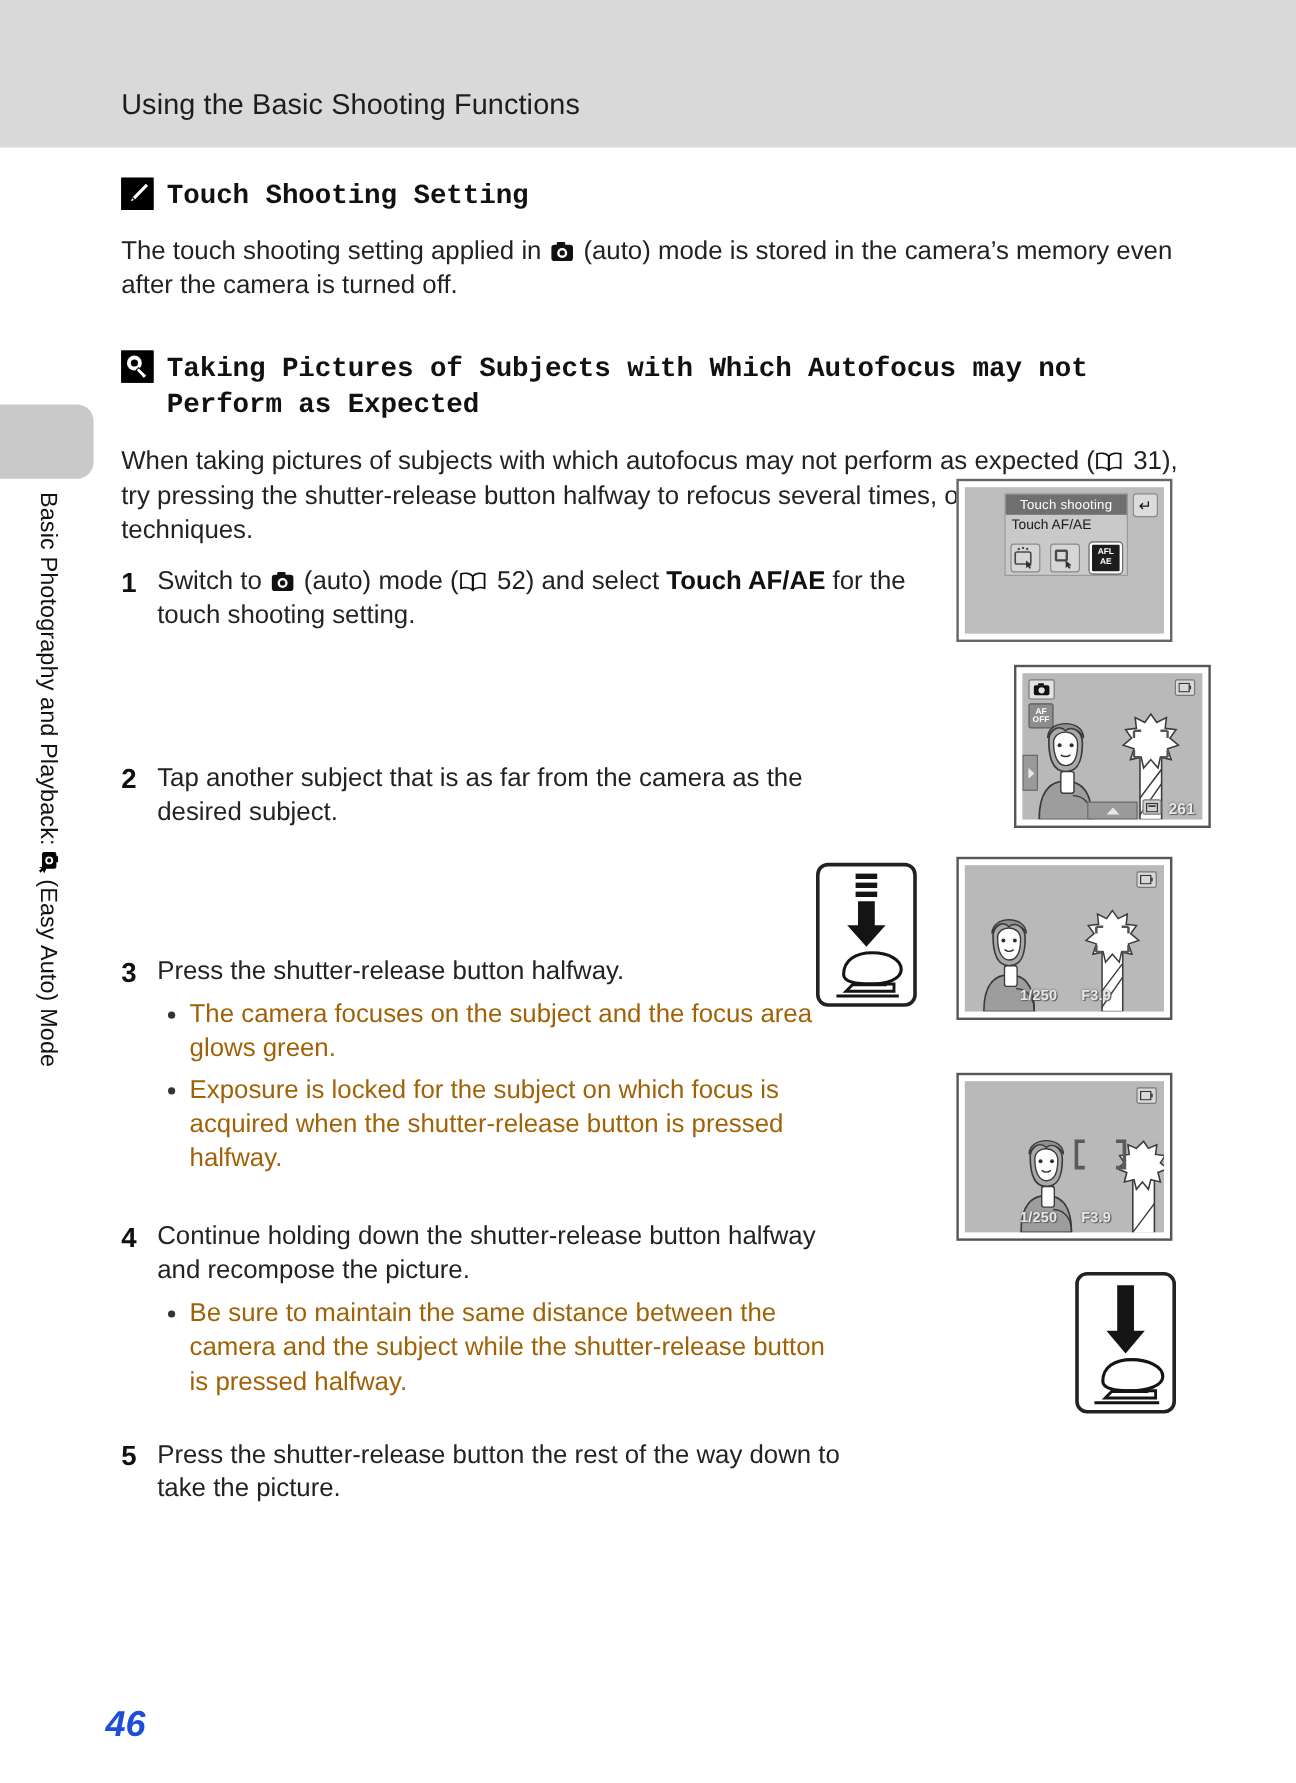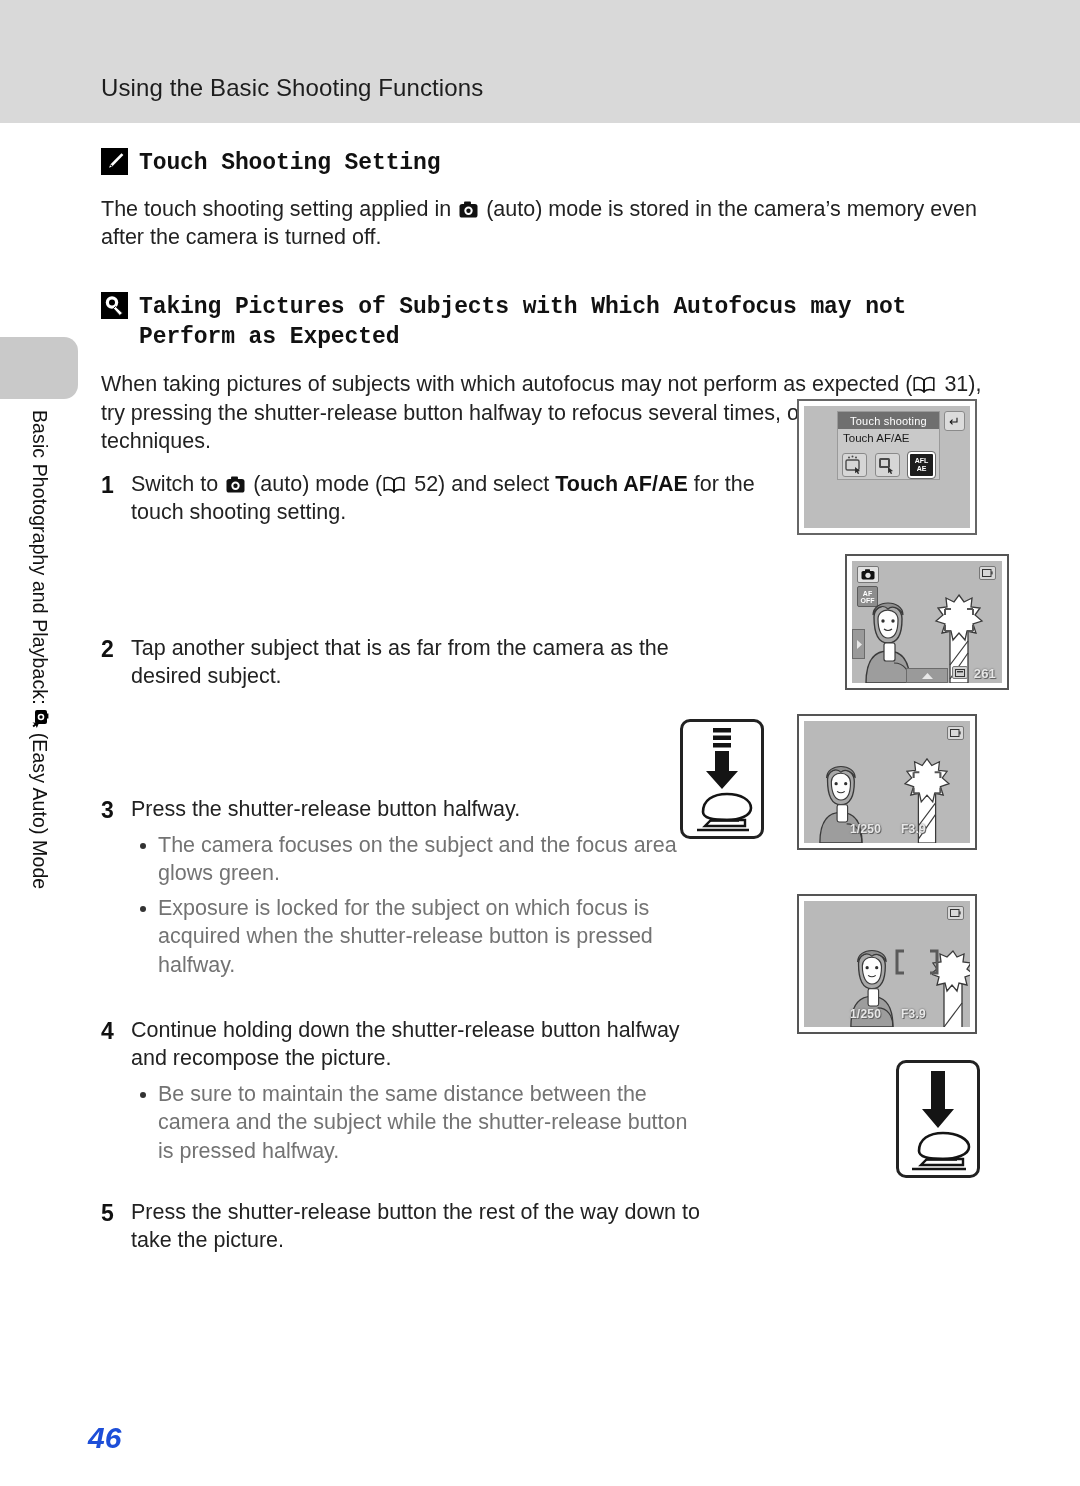--- a/index.html
+++ b/index.html
@@ -155,21 +155,21 @@
   ul.bullets {
     list-style: none;
     margin: 7px 0 0 0;
     padding: 0;
   }
   ul.bullets li {
     position: relative;
     padding-left: 27px;
     font-size: 21.5px;
     line-height: 1.33;
-    color: #737373;
+    color: #a16207;
     margin-bottom: 6px;
   }
   ul.bullets li:before {
     content: "";
     position: absolute;
     left: 9px;
     top: 12px;
     width: 6px;
     height: 6px;
     border-radius: 50%;

